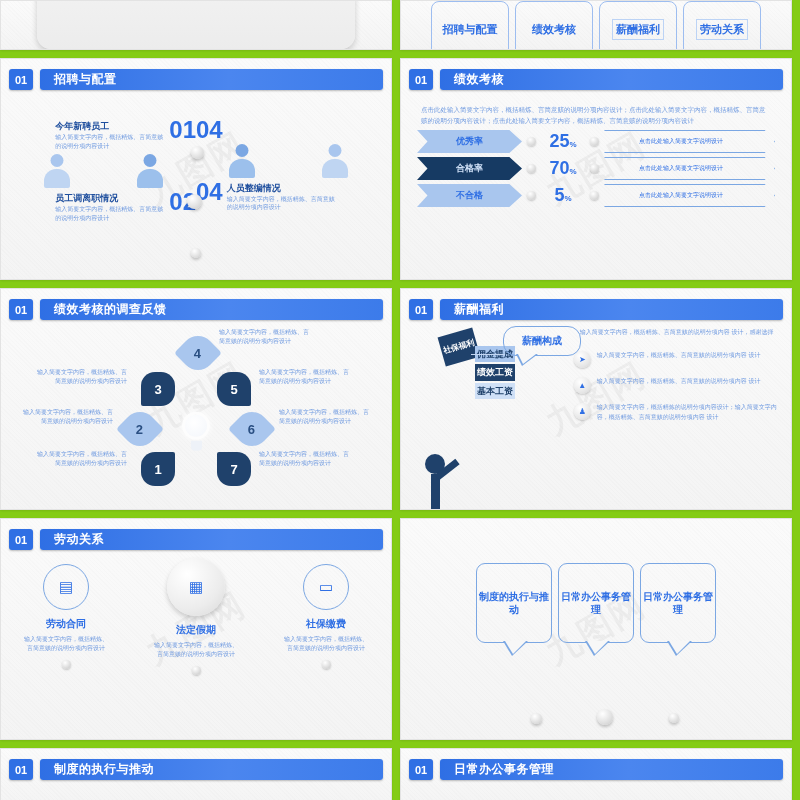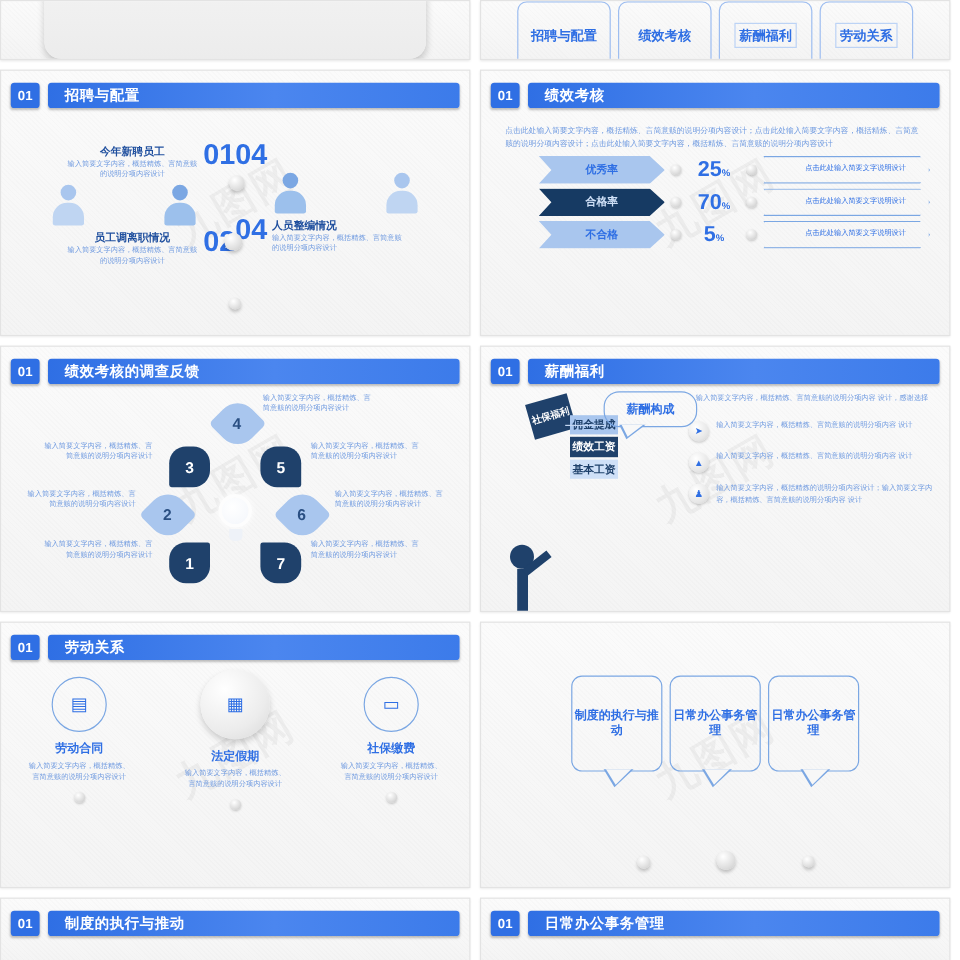--- a/index.html
+++ b/index.html
@@ -2,21 +2,21 @@
 <html><head>
 <meta charset="utf-8">
 <style>
   * { box-sizing: border-box; margin:0; padding:0; }
   html,body { width:800px; height:800px; overflow:hidden; }
   body {
     font-family: "Liberation Sans", "DejaVu Sans", sans-serif;
     background:#c9c9c9;
   }
   .sheet { width:800px; height:800px; position:relative; display:flex; flex-wrap:wrap;
-           align-content:flex-start; background:#ffffff; }
+           align-content:flex-start; background:#84cc16; }
 
   .slide {
     width:392px; height:222px; position:relative; overflow:hidden;
     background:
       repeating-linear-gradient(45deg, rgba(0,0,0,0.012) 0 1px, rgba(0,0,0,0) 1px 3px),
       linear-gradient(#fbfbfb,#f4f4f4);
     border:1px solid #e3e3e3;
     margin:0 8px 8px 0;
     box-shadow:0 1px 2px rgba(0,0,0,.10);
   }
@@ -71,36 +71,36 @@
   }
   .pearl { position:absolute; border-radius:50%;
     background:radial-gradient(circle at 35% 30%,#fff,#e0e0e0 60%,#c9c9c9);
     box-shadow:0 2px 3px rgba(0,0,0,.22); }
 
   
   .recruit { display:flex; height:100%; padding:6px 10px 0; position:relative; }
   .rcol { flex:1; position:relative; }
   .ritem { display:flex; align-items:flex-start; gap:4px; }
   .ritem.r { justify-content:flex-end; }
-  .rtxt { text-align:center; }
+  .rtxt { text-align:left; }
   .ritem.r .rtxt { text-align:left; }
   .rtitle { color:#1f4f9e; font-size:9px; font-weight:bold; }
   .rdesc { color:#6f9ae0; font-size:6px; line-height:1.45; width:110px; }
   .rnum { color:#2f6fe4; font-size:24px; font-weight:bold; line-height:.82; }
   .persons { display:flex; justify-content:space-around; align-items:flex-end; margin:4px 0; }
   .person { width:30px; height:34px; position:relative; }
   .person .head { position:absolute; left:50%; top:0; transform:translateX(-50%);
     width:13px;height:13px;border-radius:50%; background:#a9c6ee; }
   .person .bod { position:absolute; bottom:0; left:50%; transform:translateX(-50%);
     width:26px;height:19px;border-radius:12px 12px 2px 2px; background:#bfd5f2; }
   .person.dk .head { background:#7ba7e3;} .person.dk .bod { background:#9cc0ec;}
 
   
   .para { color:#6f9ae0; font-size:6.5px; line-height:1.7; padding:14px 20px 0; }
-  .chevrows { padding:4px 16px 0;margin-left:32px; }
+  .chevrows { padding:4px 16px 0; }
   .chevrow { display:flex; align-items:center; gap:5px; margin-bottom:4px; }
   .chev {
     width:105px; height:23px; color:#2f6fe4; font-size:9px; font-weight:bold;
     display:flex; align-items:center; justify-content:center; background:#a9c6ee;
     clip-path: polygon(0 0, 88% 0, 100% 50%, 88% 100%, 0 100%, 10% 50%);
   }
   .chev.dark { background:#163a63; color:#cfe0f7; }
   .pct { color:#2f6fe4; font-size:18px; font-weight:bold; width:44px; text-align:center; }
   .pct span { font-size:8px; }
   .chevout {

